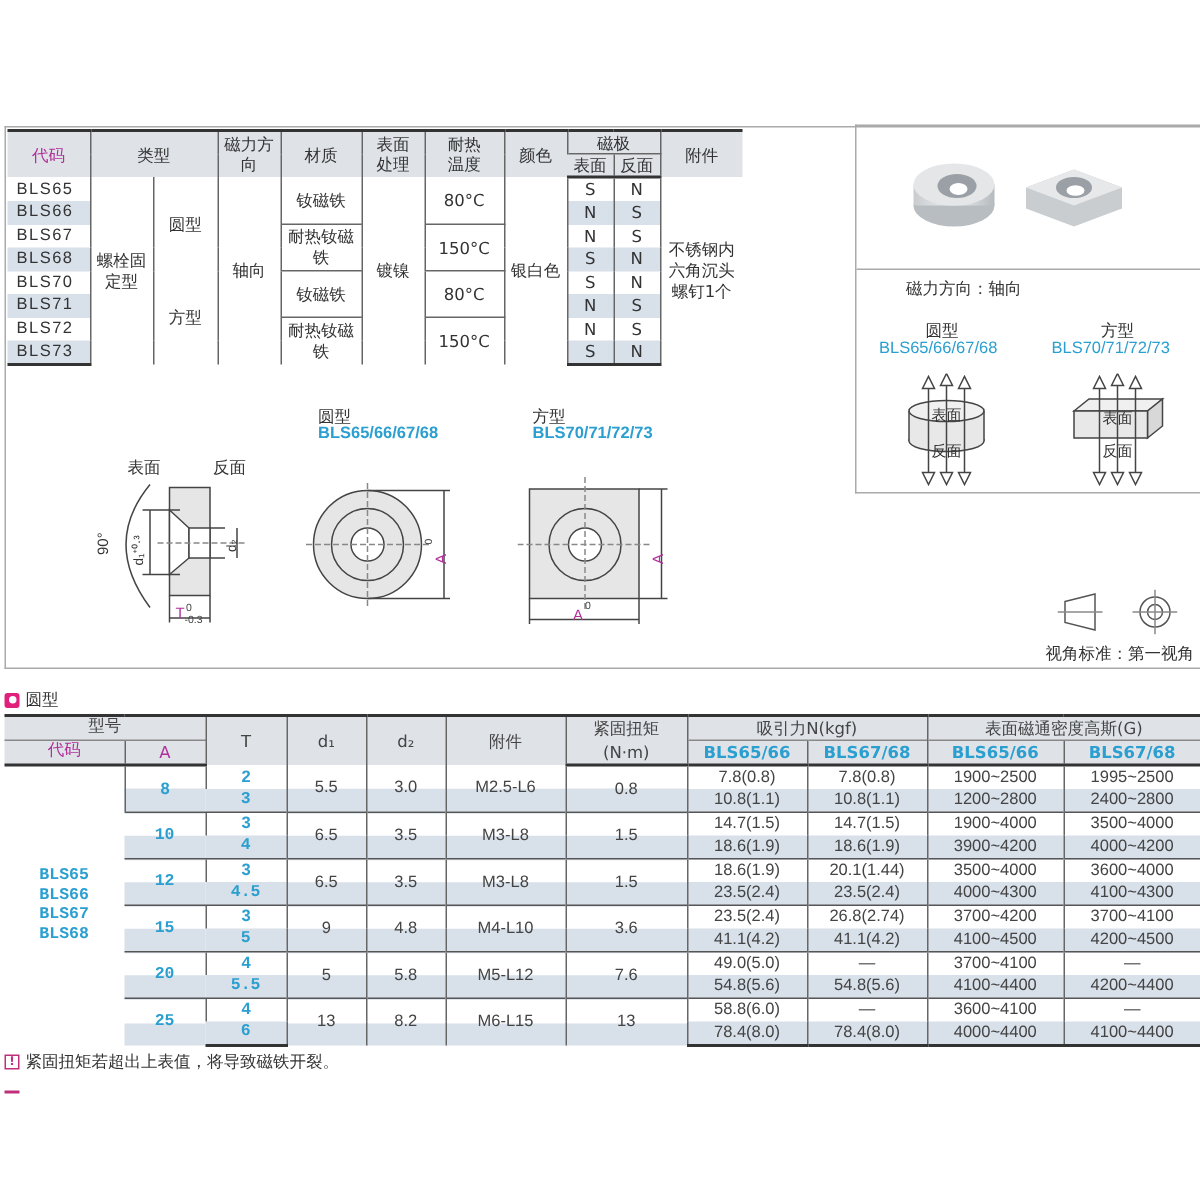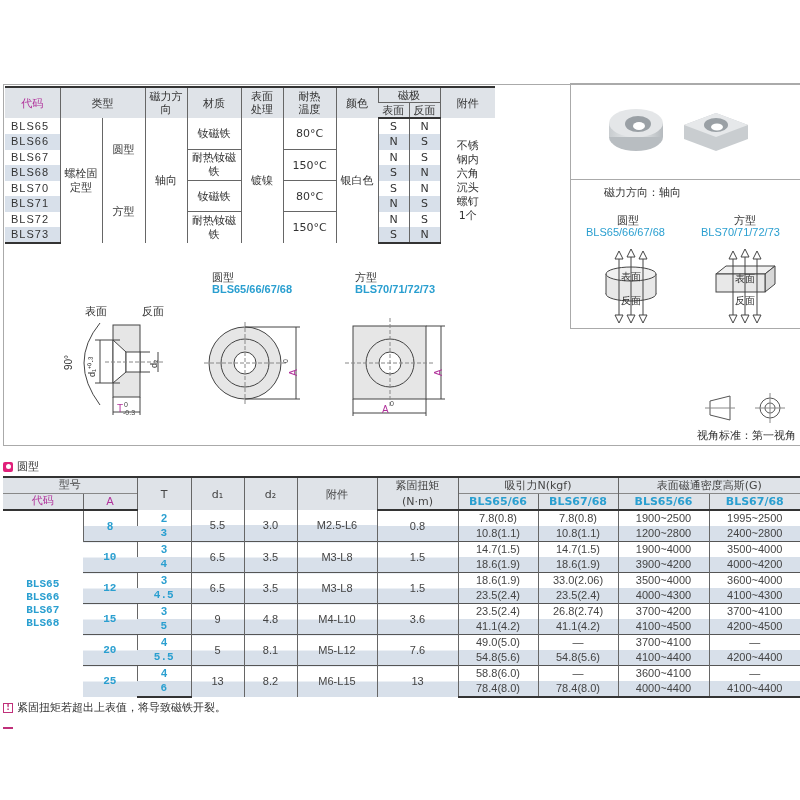--- a/index.html
+++ b/index.html
@@ -80,21 +80,21 @@
       <td class="code white">BLS65</td>
       <td rowspan="8" class="white" style="white-space:normal;line-height:14px">螺栓固定型</td>
       <td rowspan="4" class="white">圆型</td>
       <td rowspan="8" class="white">轴向</td>
       <td rowspan="2" class="white">钕磁铁</td>
       <td rowspan="8" class="white">镀镍</td>
       <td rowspan="2" class="white">80°C</td>
       <td rowspan="8" class="white">银白色</td>
       <td>S</td>
       <td>N</td>
-      <td rowspan="8" class="white" style="white-space:normal;line-height:14px;padding:0 14px">不锈钢内六角沉头螺钉1个</td>
+      <td rowspan="8" class="white" style="white-space:normal;line-height:14px;padding:0 3px">不锈钢内六角沉头螺钉1个</td>
     </tr>
     <tr class="stripe">
       <td class="code">BLS66</td>
       <td>N</td>
       <td>S</td>
     </tr>
     <tr>
       <td class="code">BLS67</td>
       <td rowspan="2" style="white-space:normal;line-height:14px;border-top:1px solid #666">耐热钕磁铁</td>
       <td rowspan="2" style="border-top:1px solid #666">150°C</td>
@@ -354,21 +354,21 @@
     </tr>
 
     <tr>
       <td rowspan="2" class="sub bt" style="background:linear-gradient(#fff 50%,#d8e0ea 50%)">12</td>
       <td class="sub bt">3</td>
       <td rowspan="2" class="bt" style="background:linear-gradient(#fff 50%,#d8e0ea 50%)">6.5</td>
       <td rowspan="2" class="bt" style="background:linear-gradient(#fff 50%,#d8e0ea 50%)">3.5</td>
       <td rowspan="2" class="bt" style="background:linear-gradient(#fff 50%,#d8e0ea 50%)">M3-L8</td>
       <td rowspan="2" class="bt" style="background:linear-gradient(#fff 50%,#d8e0ea 50%)">1.5</td>
       <td class="bt">18.6(1.9)</td>
-      <td class="bt">33.0(2.06)</td>
+      <td class="bt">20.1(1.44)</td>
       <td class="bt">3500~4000</td>
       <td class="bt">3600~4000</td>
     </tr>
     <tr class="stripe">
       <td class="sub">4.5</td>
       <td>23.5(2.4)</td>
       <td>23.5(2.4)</td>
       <td>4000~4300</td>
       <td>4100~4300</td>
     </tr>
@@ -390,21 +390,21 @@
       <td>41.1(4.2)</td>
       <td>41.1(4.2)</td>
       <td>4100~4500</td>
       <td>4200~4500</td>
     </tr>
 
     <tr>
       <td rowspan="2" class="sub bt" style="background:linear-gradient(#fff 50%,#d8e0ea 50%)">20</td>
       <td class="sub bt">4</td>
       <td rowspan="2" class="bt" style="background:linear-gradient(#fff 50%,#d8e0ea 50%)">5</td>
-      <td rowspan="2" class="bt" style="background:linear-gradient(#fff 50%,#d8e0ea 50%)">8.1</td>
+      <td rowspan="2" class="bt" style="background:linear-gradient(#fff 50%,#d8e0ea 50%)">5.8</td>
       <td rowspan="2" class="bt" style="background:linear-gradient(#fff 50%,#d8e0ea 50%)">M5-L12</td>
       <td rowspan="2" class="bt" style="background:linear-gradient(#fff 50%,#d8e0ea 50%)">7.6</td>
       <td class="bt">49.0(5.0)</td>
       <td class="bt">—</td>
       <td class="bt">3700~4100</td>
       <td class="bt">—</td>
     </tr>
     <tr class="stripe">
       <td class="sub">5.5</td>
       <td>54.8(5.6)</td>

